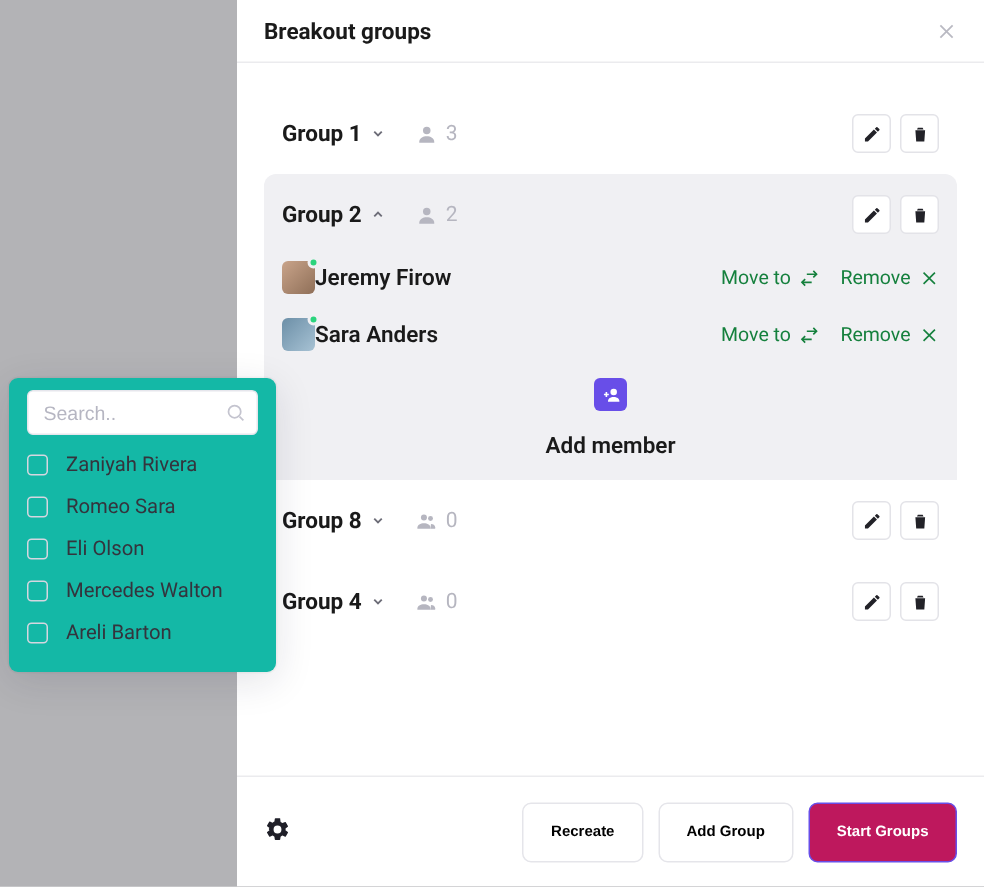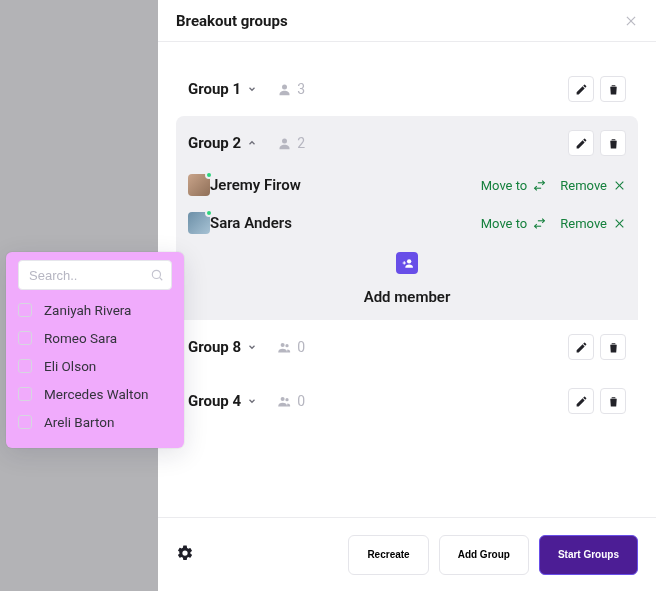--- a/index.html
+++ b/index.html
@@ -217,32 +217,32 @@
     height: 40px;
     padding: 0 18px;
     border-radius: 6px;
     font-weight: 600;
     font-size: 10px;
     border: 1px solid #e5e5ea;
     background: #fff;
     cursor: pointer;
   }
   .btn.primary {
-    background: #4c1d95;
+    background: #be185d;
     color: #fff;
     border-color: #684ee8;
   }
 
   
   .popover {
     position: absolute;
     left: 6px;
     top: 252px;
     width: 178px;
-    background: #f0abfc;
+    background: #14b8a6;
     border-radius: 6px;
     box-shadow: 0 6px 26px rgba(25,25,55,0.12), 0 0 0 1px rgba(0,0,0,0.03);
     padding: 8px 12px 12px 12px;
     z-index: 50;
   }
   .search-wrap {
     position: relative;
     margin-bottom: 6px;
   }
   .search-wrap input {

